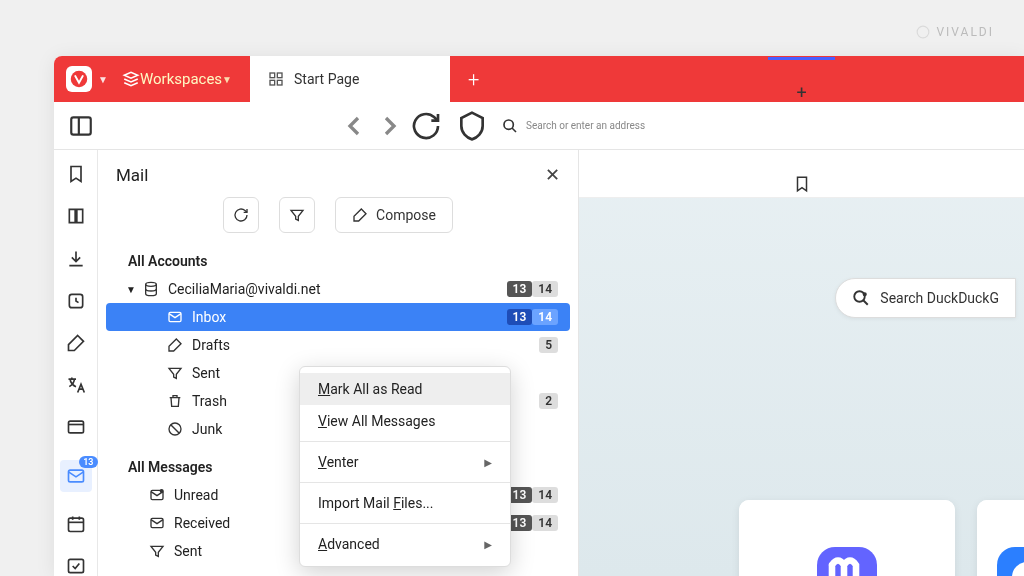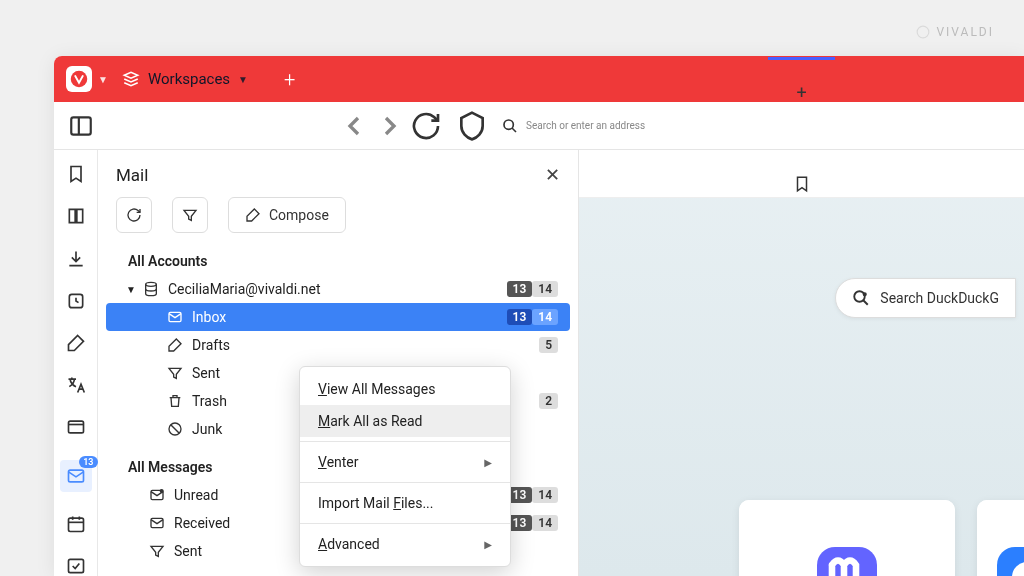--- a/index.html
+++ b/index.html
@@ -7,21 +7,21 @@
 
 .brand-watermark { position: absolute; top: 25px; right: 30px; color: #bbb; font-size: 12px; letter-spacing: 2px; display: flex; align-items: center; gap: 6px; }
 .brand-watermark svg { width: 14px; height: 14px; opacity: 0.4; }
 
 .window { position: absolute; top: 56px; left: 54px; right: 0; bottom: 0; background: #fff; border-radius: 8px 0 0 0; overflow: hidden; box-shadow: 0 2px 20px rgba(0,0,0,0.08); }
 
 .titlebar { height: 46px; background: #ef3939; display: flex; align-items: center; padding: 0 0 0 12px; }
 .logo-btn { width: 26px; height: 26px; background: #fff; border-radius: 6px; display: flex; align-items: center; justify-content: center; margin-right: 6px; cursor: pointer; }
 .logo-btn svg { width: 18px; height: 18px; }
 .titlebar-chevron { color: #fff; opacity: 0.85; font-size: 10px; margin-right: 14px; cursor: pointer; }
-.workspaces { display: flex; align-items: center; color: #0f172a; gap: 8px; font-size: 15px; cursor: pointer; margin-right: 18px; }
+.workspaces { display: flex; align-items: center; color: #fef9c3; font-size: 15px; cursor: pointer; margin-right: 18px; }
 .workspaces svg { width: 18px; height: 18px; }
 .ws-chevron { font-size: 10px; opacity: 0.85; }
 
 .tab { background: #fff; height: 46px; display: flex; align-items: center; padding: 0 18px; font-size: 14px; color: #333; gap: 10px; min-width: 200px; border-radius: 0; cursor: pointer; }
 .tab svg { width: 16px; height: 16px; }
 .newtab { color: #fff; font-size: 20px; padding: 0 18px; cursor: pointer; font-weight: 300; }
 
 .toolbar { height: 48px; background: #fff; display: flex; align-items: center; padding: 0 14px; gap: 4px; border-bottom: 1px solid #e5e5e5; }
 .panel-toggle { width: 26px; height: 26px; display: flex; align-items: center; justify-content: center; cursor: pointer; }
 .toolbar-spacer { flex: 0 0 236px; }
@@ -35,21 +35,21 @@
 .side-rail { width: 44px; background: #fff; border-right: 1px solid #e8e8e8; display: flex; flex-direction: column; align-items: center; padding-top: 14px; gap: 22px; }
 .rail-icon { width: 22px; height: 22px; display: flex; align-items: center; justify-content: center; color: #333; cursor: pointer; position: relative; }
 .rail-icon svg { width: 20px; height: 20px; }
 .rail-icon.active { background: #e8f0ff; border-radius: 4px; padding: 6px; width: 32px; height: 32px; }
 .rail-badge { position: absolute; top: -4px; right: -6px; background: #4a8cff; color: #fff; font-size: 9px; font-weight: 600; padding: 1px 4px; border-radius: 7px; }
 
 .mail-panel { width: 480px; background: #fff; padding: 14px 0 0 0; position: relative; }
 .mail-header { display: flex; align-items: flex-end; padding: 0 18px 12px 18px; }
 .mail-title { font-size: 17px; font-weight: 400; color: #222; flex: 1; }
 .mail-close { font-size: 18px; color: #444; cursor: pointer; }
-.mail-toolbar { display: flex; gap: 20px; padding: 0 18px 14px 18px; align-items: center; }
+.mail-toolbar { display: flex; gap: 20px; padding: 0 18px 14px 18px; align-items: center; justify-content: center; }
 .mt-btn { width: 36px; height: 36px; border: 1px solid #ddd; border-radius: 6px; display: flex; align-items: center; justify-content: center; cursor: pointer; background: #fff; }
 .mt-btn svg { width: 16px; height: 16px; }
 .compose { height: 36px; border: 1px solid #ddd; border-radius: 6px; padding: 0 16px; display: flex; align-items: center; gap: 8px; cursor: pointer; font-size: 14px; color: #333; background: #fff; }
 .compose svg { width: 16px; height: 16px; }
 
 .tree { padding: 0 8px; font-size: 14px; color: #222; }
 .tree-section { font-weight: 600; padding: 6px 22px; }
 .tree-row { display: flex; align-items: center; padding: 5px 12px 5px 22px; cursor: pointer; position: relative; }
 .tree-row.acct { padding-left: 36px; }
 .tree-row.folder { padding-left: 60px; }
@@ -112,20 +112,29 @@
     <span class="titlebar-chevron">▼</span>
     <div class="workspaces">
       <svg viewBox="0 0 24 24" fill="none" stroke="#fff" stroke-width="2">
           <path d="M3 7 L12 3 L21 7 L12 11 Z"></path>
           <path d="M3 12 L12 16 L21 12"></path>
           <path d="M3 17 L12 21 L21 17"></path>
         </svg>
       <span>Workspaces</span>
       <span class="ws-chevron">▼</span>
     </div>
+    <div class="tab">
+      <svg viewBox="0 0 24 24" fill="none" stroke="#555" stroke-width="2">
+          <rect x="3" y="3" width="7" height="7"></rect>
+          <rect x="14" y="3" width="7" height="7"></rect>
+          <rect x="3" y="14" width="7" height="7"></rect>
+          <rect x="14" y="14" width="7" height="7"></rect>
+        </svg>
+      <span>Start Page</span>
+    </div>
     <div class="newtab">+</div>
   </div>
 
   <div class="toolbar">
     <div class="panel-toggle">
       <svg viewBox="0 0 24 24" fill="none" stroke="#333" stroke-width="2">
           <rect x="3" y="4" width="18" height="16" rx="2"></rect>
           <line x1="10" y1="4" x2="10" y2="20"></line>
         </svg>
     </div>
@@ -393,25 +402,25 @@
               <circle cx="12" cy="12" r="5" fill="#fff"></circle>
             </svg>
         </div>
 
       </div>
     </div>
 
   </div>
 
   <div class="context-menu">
+    <div class="ctx-item highlighted">
+        <span><span class="ctx-u">M</span><span>ark All as Read</span></span>
+      </div>
     <div class="ctx-item">
         <span><span class="ctx-u">V</span><span>iew All Messages</span></span>
-      </div>
-    <div class="ctx-item highlighted">
-        <span><span class="ctx-u">M</span><span>ark All as Read</span></span>
       </div>
     <div class="ctx-sep"></div>
     <div class="ctx-item">
         <span><span class="ctx-u">V</span><span>enter</span></span>
         <span class="ctx-arrow">▶</span>
       </div>
     <div class="ctx-sep"></div>
     <div class="ctx-item">
         <span><span>Import Mail </span><span class="ctx-u">F</span><span>iles...</span></span>
       </div>

